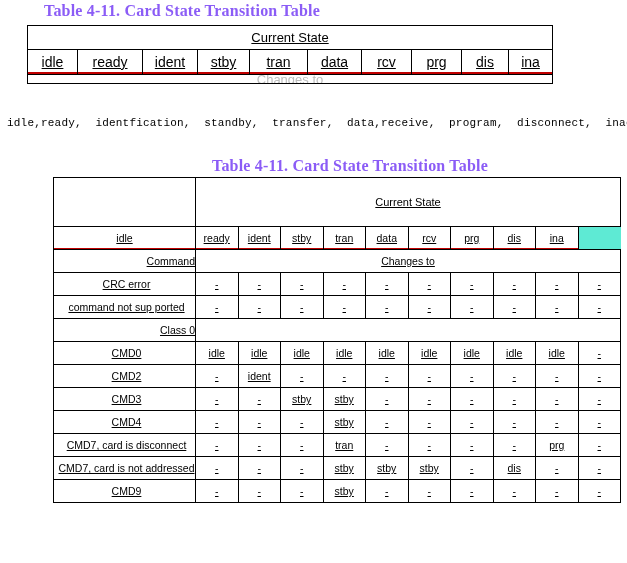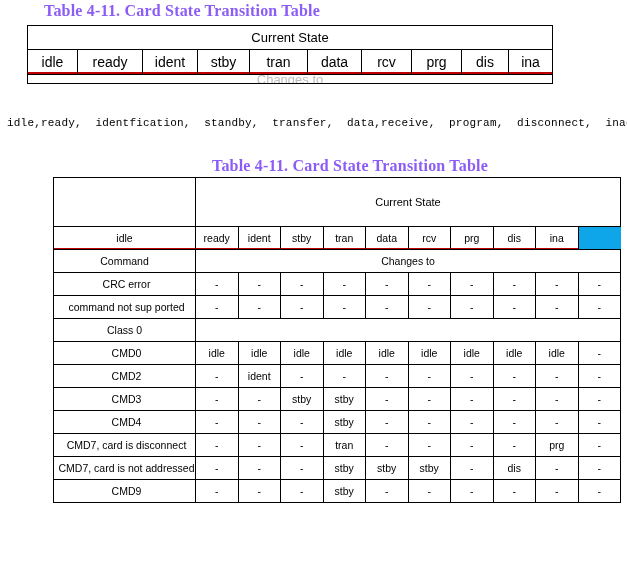--- a/index.html
+++ b/index.html
@@ -28,21 +28,22 @@
     color: #8b5cf6;
   }
   #title-top   { left: 44px;  top: 2px; }
   #title-bottom{ left: 212px; top: 157px; }
 
   
   .state-table {
     position: absolute;
     border-collapse: collapse;
     table-layout: fixed;
-    background: #0ea5e9;
+    background: #5eead4;
+    text-decoration: underline;
   }
   .state-table td {
     border: 1px solid #000000;
     padding: 0;
     text-align: center;
     vertical-align: middle;
     font-family: "Liberation Sans", sans-serif;
     color: #000;
     background: #fff;
     overflow: hidden;
@@ -110,21 +111,21 @@
   #table-bottom td {
     font-size: 10.5px;
     height: 22px;
   }
   #table-bottom td.label-col {
     text-align: center;
     padding-left: 4px;
     font-size: 10.5px;
   }
   #table-bottom td.label-center {
-    text-align: center;
+    text-align: right;
     padding-left: 0;
   }
   #table-bottom .blank-row-cell { height: 22px; }
   #table-bottom .hdr-span { height: 26px; font-size: 11px; }
   #table-bottom .state-name {
     position: relative;
     font-size: 10.5px;
     height: 22px;
   }
   #table-bottom .state-name::after {

